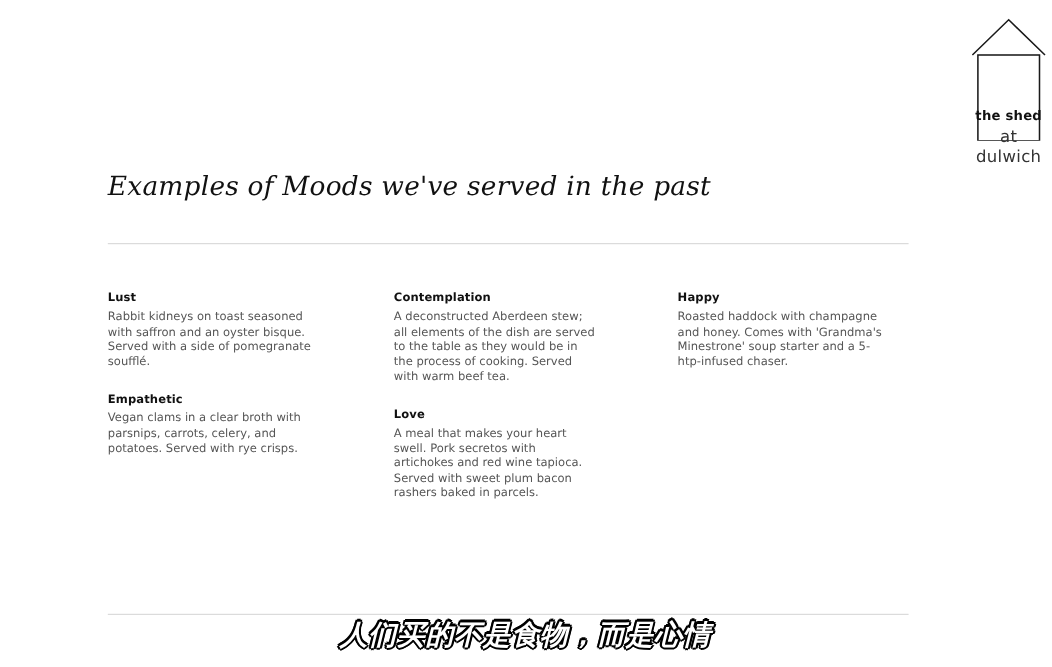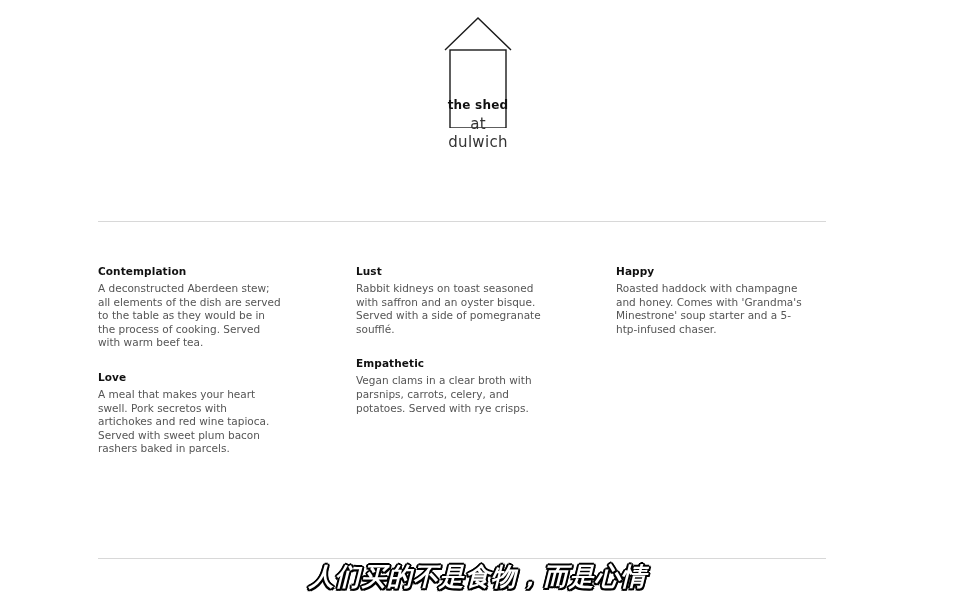--- a/index.html
+++ b/index.html
@@ -20,21 +20,21 @@
     height: 606px;
   }
 
   
   .logo-wrap {
     position: absolute;
     left: 0;
     top: 10px;
     width: 956px;
     display: flex;
-    justify-content: center;
+    justify-content: flex-end;
   }
   .logo {
     position: relative;
     width: 78px;
     height: 118px;
   }
   .logo svg {
     display: block;
   }
   .logo-name {
@@ -151,47 +151,48 @@
         <svg width="78" height="118" viewBox="0 0 78 118" xmlns="http://www.w3.org/2000/svg">
           <path d="M6 40 L39 8 L72 40" fill="none" stroke="#1a1a1a" stroke-width="1.4"></path>
           <rect x="11" y="40" width="56" height="78" fill="none" stroke="#1a1a1a" stroke-width="1.4"></rect>
         </svg>
       </span>
       <div class="logo-name">the shed</div>
       <div class="logo-sub">at dulwich</div>
     </div>
   </div>
 
+  <div class="heading">Examples of Moods we've served in the past</div>
 
   <div class="rule rule-top"></div>
 
   <div class="columns">
+
+    <div class="column col-0">
+      <div class="entry">
+        <div class="entry-title">Lust</div>
+        <div class="entry-body">Rabbit kidneys on toast seasoned with saffron and an oyster bisque. Served with a side of pomegranate soufflé.</div>
+      </div>
+      <div class="entry">
+        <div class="entry-title">Empathetic</div>
+        <div class="entry-body">Vegan clams in a clear broth with parsnips, carrots, celery, and potatoes. Served with rye crisps.</div>
+      </div>
+    </div>
 
     <div class="column col-1">
       <div class="entry">
         <div class="entry-title">Contemplation</div>
         <div class="entry-body">A deconstructed Aberdeen stew; all elements of the dish are served to the table as they would be in the process of cooking. Served with warm beef tea.</div>
       </div>
       <div class="entry">
         <div class="entry-title">Love</div>
         <div class="entry-body">A meal that makes your heart swell. Pork secretos with artichokes and red wine tapioca. Served with sweet plum bacon rashers baked in parcels.</div>
       </div>
     </div>
 
-    <div class="column col-0">
-      <div class="entry">
-        <div class="entry-title">Lust</div>
-        <div class="entry-body">Rabbit kidneys on toast seasoned with saffron and an oyster bisque. Served with a side of pomegranate soufflé.</div>
-      </div>
-      <div class="entry">
-        <div class="entry-title">Empathetic</div>
-        <div class="entry-body">Vegan clams in a clear broth with parsnips, carrots, celery, and potatoes. Served with rye crisps.</div>
-      </div>
-    </div>
-
     <div class="column col-2">
       <div class="entry">
         <div class="entry-title">Happy</div>
         <div class="entry-body">Roasted haddock with champagne and honey. Comes with 'Grandma's Minestrone' soup starter and a 5-htp-infused chaser.</div>
       </div>
     </div>
 
   </div>
 
   <div class="rule rule-bottom"></div>

